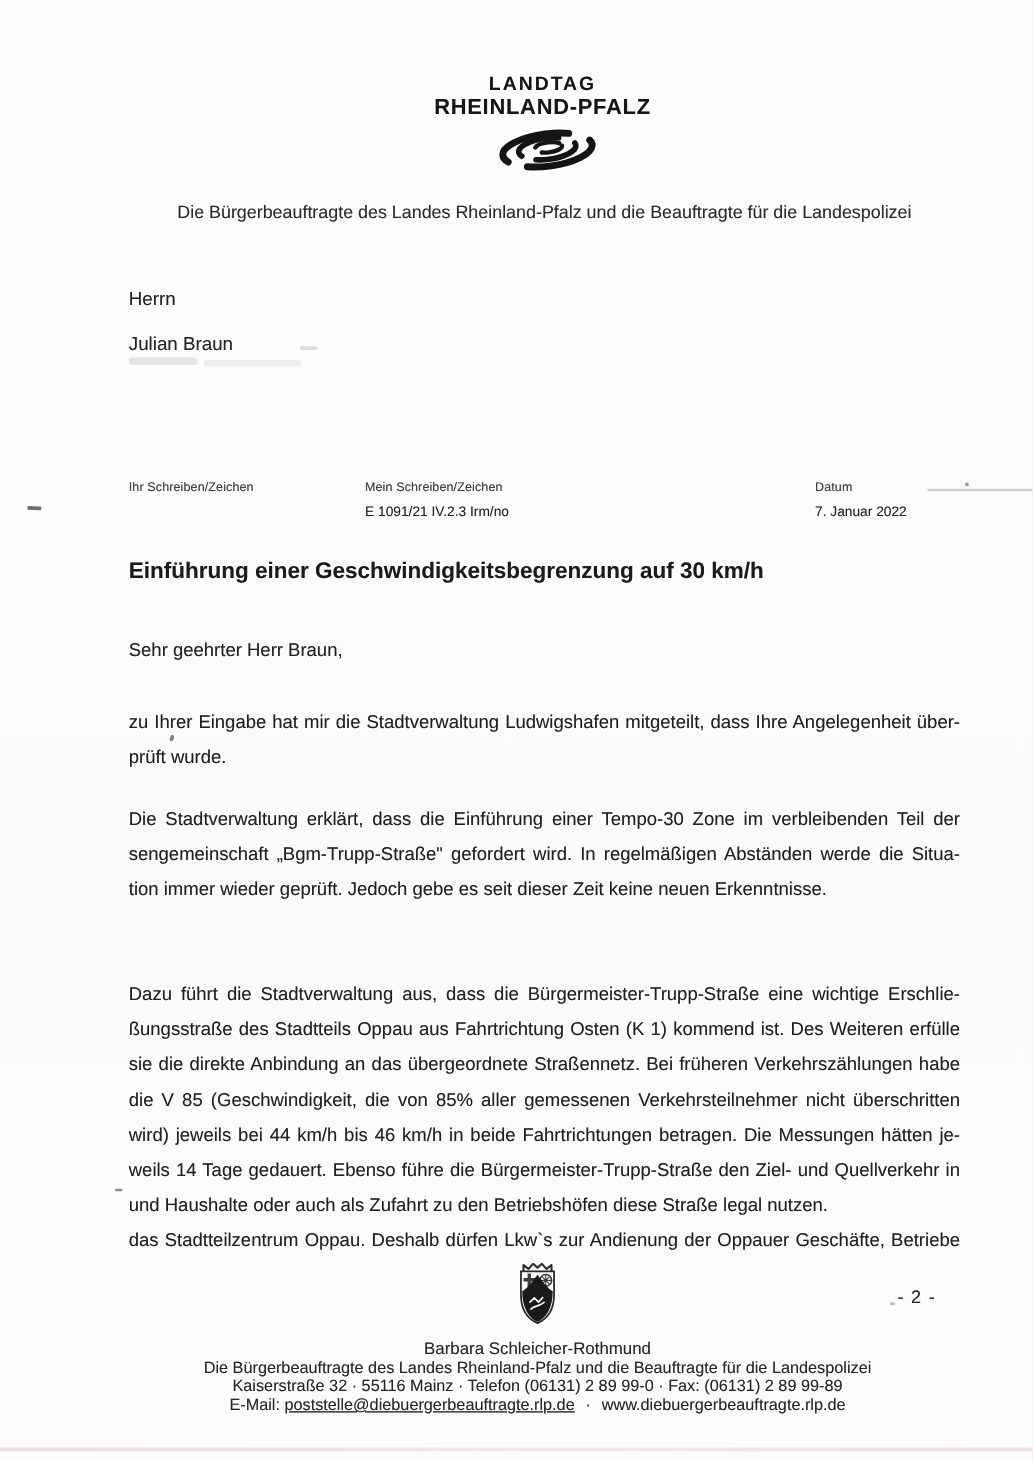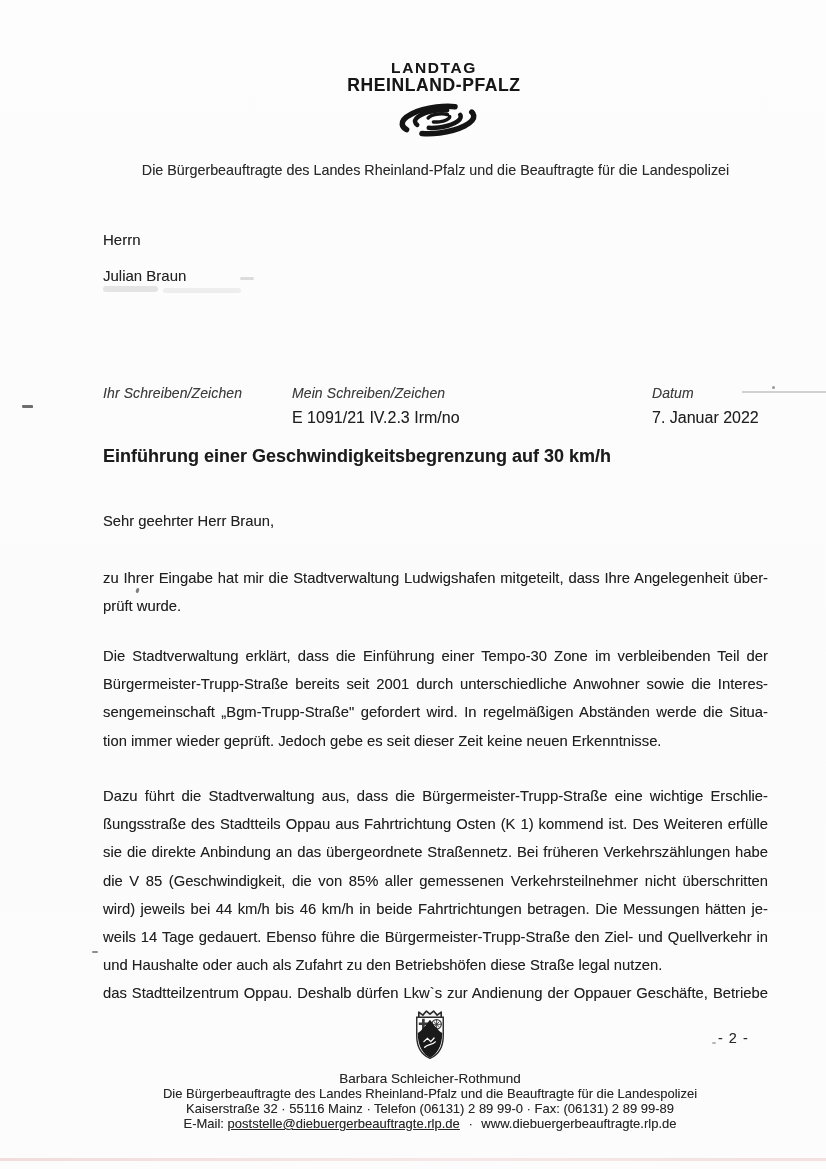--- a/index.html
+++ b/index.html
@@ -33,22 +33,22 @@
   .subtitle {
     left: 103px; width: 665px; top: 162px; text-align: center;
     font-size: 14.3px; color: #2b2b2b; white-space: nowrap;
   }
 
   
   .recipient-line { left: 103px; font-size: 15px; color: #232323; }
 
   
   .ref-col { top: 385px; }
-  .ref-label { font-size: 14px; color: #3c3c3c; letter-spacing: 0.1px; font-style: italic; }
-  .ref-value { font-size: 16px; color: #1f1f1f; margin-top: 8px; white-space: nowrap; }
+  .ref-label { font-size: 10px; color: #3c3c3c; letter-spacing: 0.1px; }
+  .ref-value { font-size: 11px; color: #1f1f1f; margin-top: 8px; white-space: nowrap; }
 
   
   .subject { left: 103px; top: 446px; font-size: 18px; font-weight: bold; color: #1b1b1b; }
   .salutation { left: 103px; top: 513px; font-size: 14.8px; }
   .para { left: 103px; width: 665px; font-size: 14.8px; line-height: 28.2px; color: #202020; }
   .bline { text-align: justify; text-align-last: justify; }
   .bline.end { text-align-last: auto; }
 
   
   .crest { left: 411px; top: 1008px; }
@@ -115,21 +115,20 @@
   <div class="abs subject">Einführung einer Geschwindigkeitsbegrenzung auf 30 km/h</div>
   <div class="abs salutation">Sehr geehrter Herr Braun,</div>
 
   <div class="abs para" style="top:564px">
     <div class="bline">zu Ihrer Eingabe hat mir die Stadtverwaltung Ludwigshafen mitgeteilt, dass Ihre Angelegenheit über-</div>
     <div class="bline end">prüft wurde.</div>
   </div>
 
   <div class="abs para" style="top:642px">
     <div class="bline">Die Stadtverwaltung erklärt, dass die Einführung einer Tempo-30 Zone im verbleibenden Teil der</div>
-    <div class="bline">Bürgermeister-Trupp-Straße bereits seit 2001 durch unterschiedliche Anwohner sowie die Interes-</div>
     <div class="bline">sengemeinschaft „Bgm-Trupp-Straße" gefordert wird. In regelmäßigen Abständen werde die Situa-</div>
     <div class="bline end">tion immer wieder geprüft. Jedoch gebe es seit dieser Zeit keine neuen Erkenntnisse.</div>
   </div>
 
   <div class="abs para" style="top:782px">
     <div class="bline">Dazu führt die Stadtverwaltung aus, dass die Bürgermeister-Trupp-Straße eine wichtige Erschlie-</div>
     <div class="bline">ßungsstraße des Stadtteils Oppau aus Fahrtrichtung Osten (K 1) kommend ist. Des Weiteren erfülle</div>
     <div class="bline">sie die direkte Anbindung an das übergeordnete Straßennetz. Bei früheren Verkehrszählungen habe</div>
     <div class="bline">die V 85 (Geschwindigkeit, die von 85% aller gemessenen Verkehrsteilnehmer nicht überschritten</div>
     <div class="bline">wird) jeweils bei 44 km/h bis 46 km/h in beide Fahrtrichtungen betragen. Die Messungen hätten je-</div>

